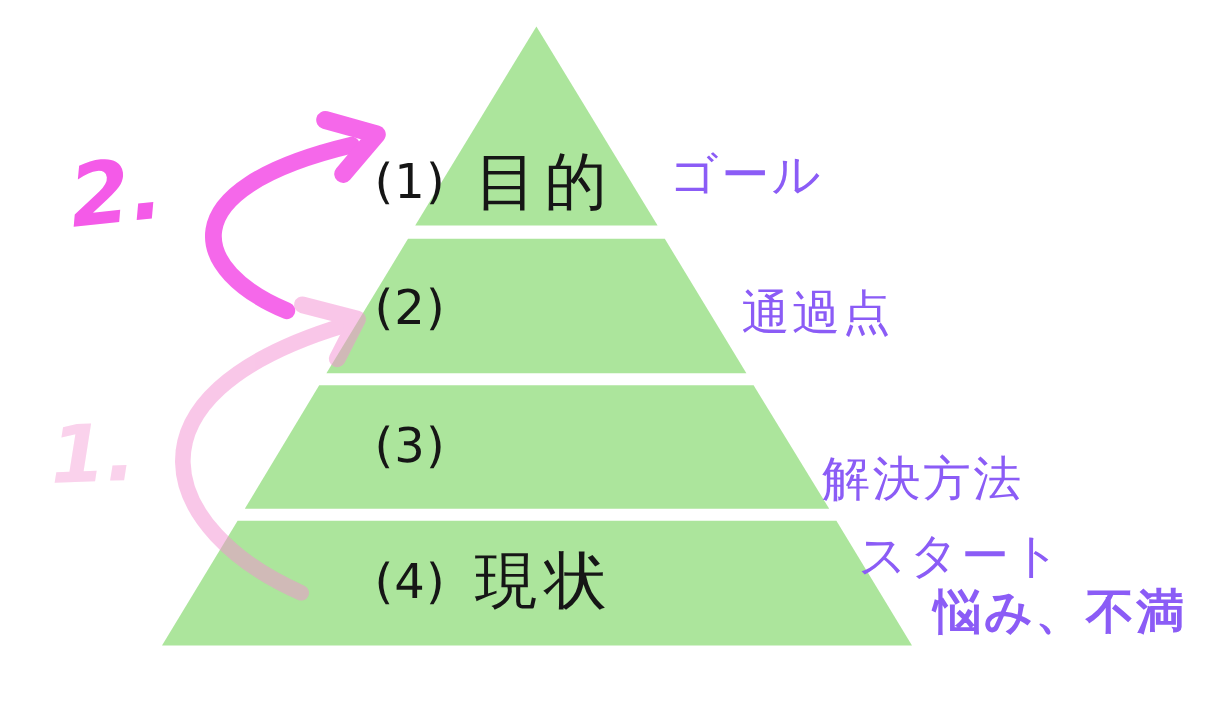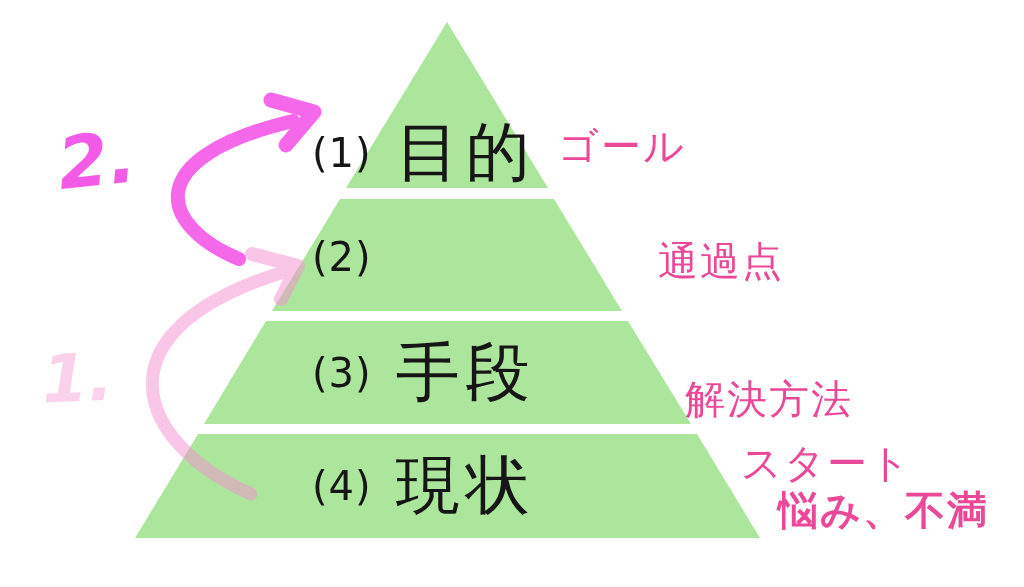--- a/index.html
+++ b/index.html
@@ -27,30 +27,30 @@
     gap: 24px;
     transform: translateY(-50%);
     color: #161616;
     white-space: nowrap;
   }
   .row-num {
     font-size: 40px;
     letter-spacing: 1px;
   }
   .row-kanji {
-    font-size: 64px;
+    font-size: 52px;
     letter-spacing: 6px;
     font-weight: 500;
   }
   .side-note {
     position: absolute;
     transform: translateY(-50%);
     font-size: 40px;
     letter-spacing: 2px;
-    color: #ec4899;
+    color: #8b5cf6;
     white-space: nowrap;
   }
   .hand-num {
     position: absolute;
     font-weight: bold;
     font-style: italic;
     white-space: nowrap;
     user-select: none;
   }
   .hand-num.step2 {
@@ -92,26 +92,25 @@
 
   <div class="row-label" style="left:312px; top:152px;">
     <span class="row-num">(1)</span>
     <span class="row-kanji">目的</span>
   </div>
   <div class="row-label" style="left:312px; top:257px;">
     <span class="row-num">(2)</span>
   </div>
   <div class="row-label" style="left:312px; top:372px;">
     <span class="row-num">(3)</span>
-    <span class="row-kanji">手段</span>
   </div>
   <div class="row-label" style="left:312px; top:485px;">
     <span class="row-num">(4)</span>
     <span class="row-kanji">現状</span>
   </div>
 
   <div class="side-note" style="left:558px; top:146px;">ゴール</div>
-  <div class="side-note" style="left:618px; top:261px;margin-left:40px;">通過点</div>
+  <div class="side-note" style="left:618px; top:261px;">通過点</div>
   <div class="side-note" style="left:685px; top:363px;margin-top:36px;">解決方法</div>
-  <div class="side-note" style="left:741px; top:463px;font-family:Liberation Serif, serif;">スタート</div>
+  <div class="side-note" style="left:715px; top:463px;font-family:Liberation Serif, serif;">スタート</div>
   <div class="side-note" style="left:778px; top:510px;font-weight:bold;">悩み、不満</div>
 
 </div>
 
 </body></html>

